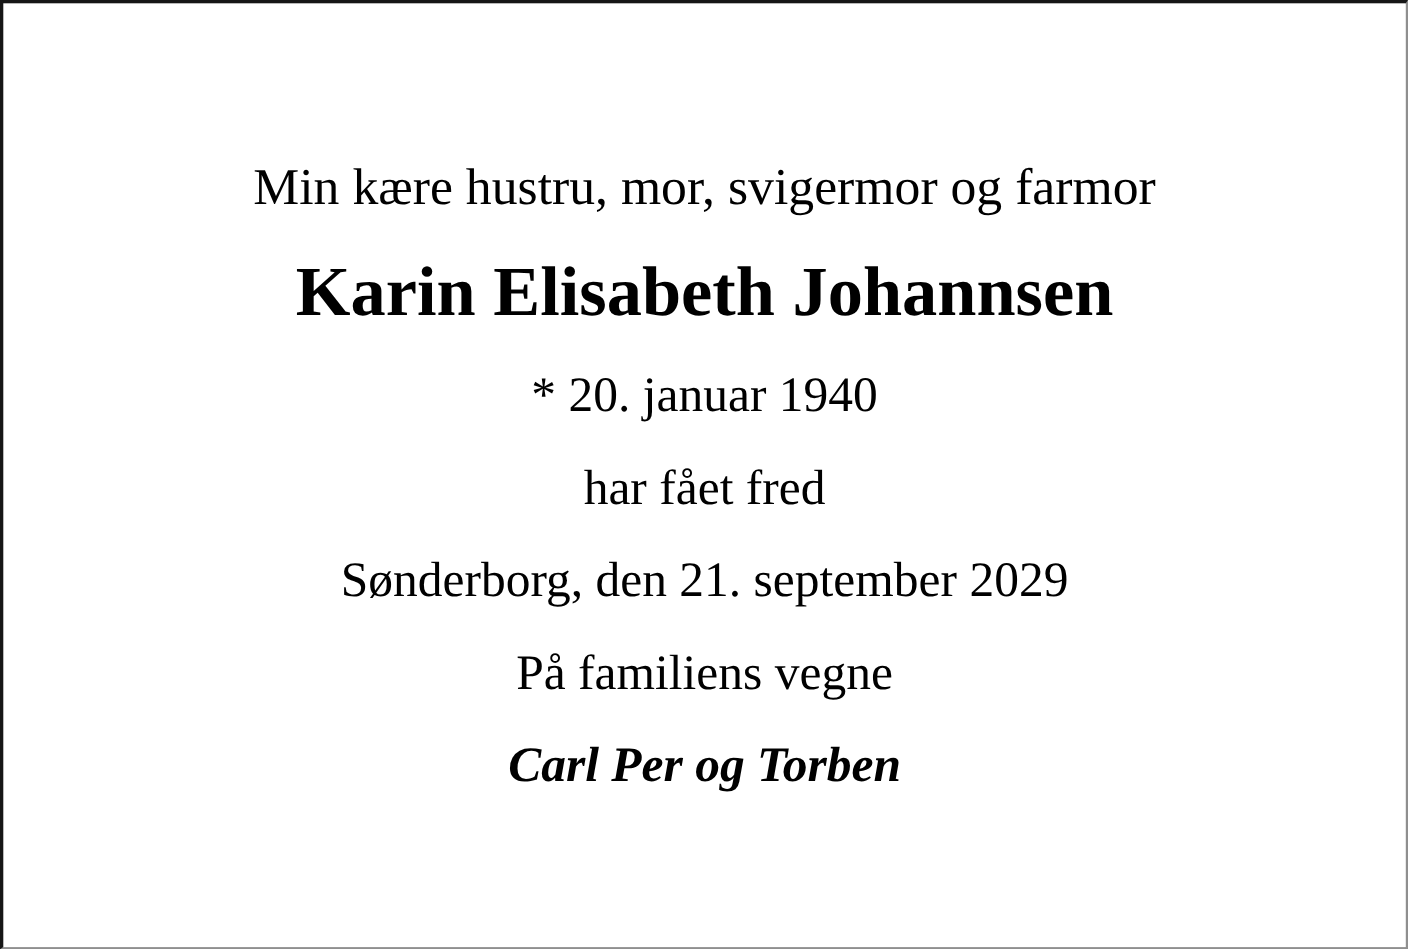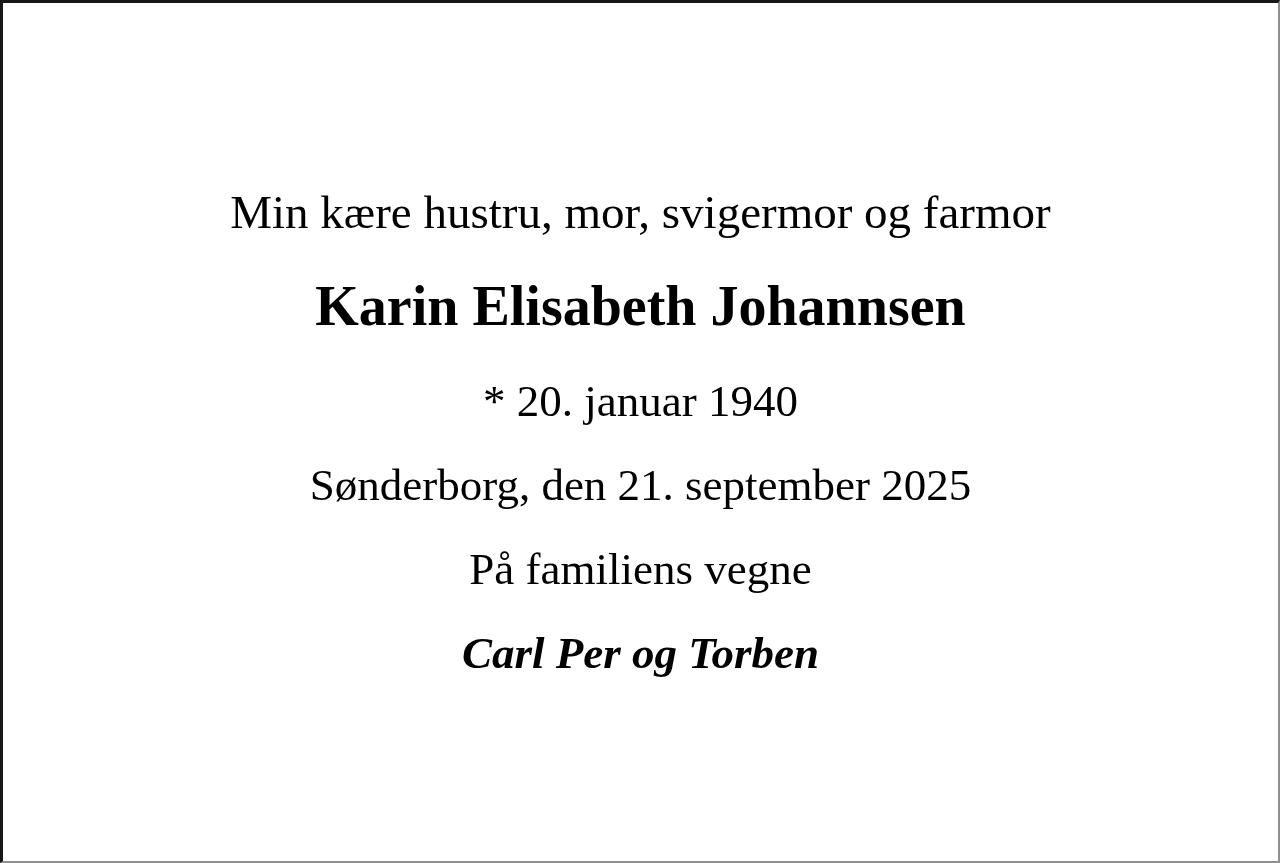--- a/index.html
+++ b/index.html
@@ -32,32 +32,33 @@
     display: block;
     width: 100%;
     font-size: 45px;
     line-height: 84px;
     white-space: nowrap;
   }
   .line.intro {
     font-size: 47px;
   }
   .line.name {
-    font-size: 56px;
+    font-size: 64px;
     line-height: 105px;
     font-weight: bold;
   }
   .line.bold {
     font-weight: bold;
     font-style: italic;
   }
 </style>
 </head>
 <body>
 
 <div class="notice-frame">
   <div class="line intro">Min kære hustru, mor, svigermor og farmor</div>
   <div class="line name">Karin Elisabeth Johannsen</div>
   <div class="line">* 20. januar 1940</div>
-  <div class="line">Sønderborg, den 21. september 2025</div>
+  <div class="line">har fået fred</div>
+  <div class="line">Sønderborg, den 21. september 2029</div>
   <div class="line">På familiens vegne</div>
   <div class="line bold">Carl Per og Torben</div>
 </div>
 
 </body></html>

